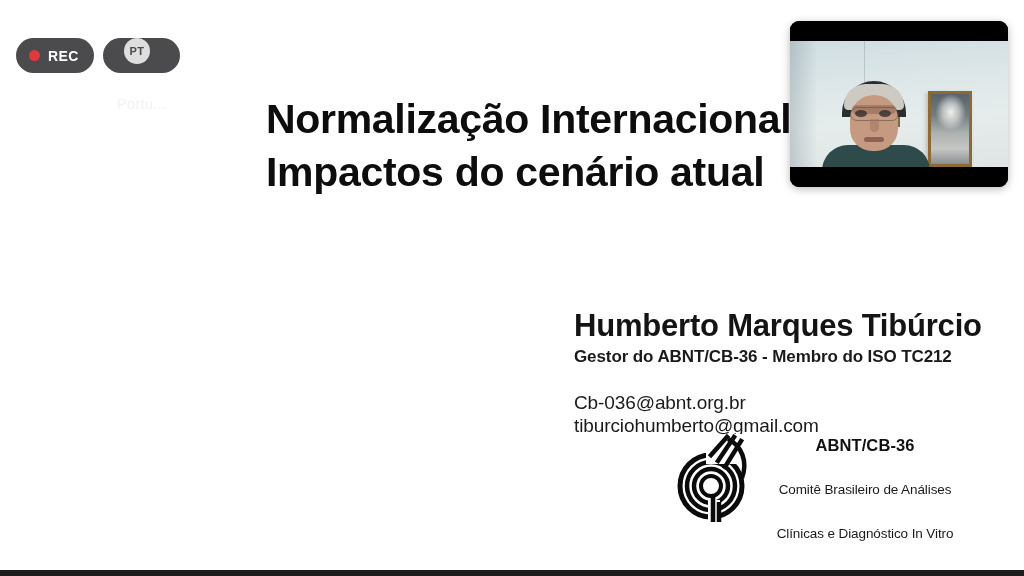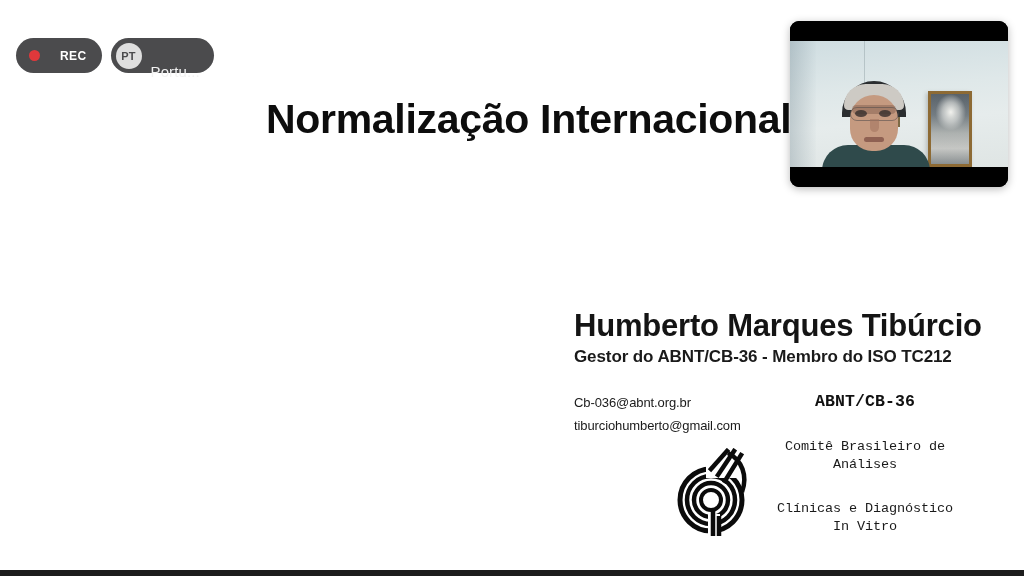--- a/index.html
+++ b/index.html
@@ -71,36 +71,35 @@
     margin-top: 4px;
     letter-spacing: -0.1px;
   }
   #contact-block {
     position: absolute;
     left: 574px;
     top: 391px;
     width: 420px;
   }
   .contact-line {
-    font-size: 13px;
+    font-size: 19px;
     color: #1a1a1a;
     line-height: 23px;
     letter-spacing: -0.1px;
   }
 
   
   #logo-block {
     position: absolute;
     left: 672px;
-    top: 444px;
+    top: 432px;
     width: 310px;
     height: 92px;
     display: flex;
-    align-items: flex-end;
-    font-family: Liberation Mono, monospace;
+    align-items: center;
   }
   #logo-mark {
     width: 82px;
     height: 88px;
     flex: none;
   }
   #logo-text {
     margin-left: 12px;
     margin-top: 22px;
     text-align: center;
@@ -141,27 +140,27 @@
   }
   #rec-badge { padding: 0 15px 0 13px; }
   #rec-dot {
     width: 11px;
     height: 11px;
     border-radius: 50%;
     background: #e0383b;
     flex: none;
   }
   #rec-label {
-    margin-left: 20px;
+    margin-left: 8px;
     color: #ffffff;
-    font-size: 12px;
+    font-size: 14px;
     font-weight: bold;
     letter-spacing: 0.4px;
   }
-  #lang-badge { padding: 0 14px 0 5px; }
+  #lang-badge { padding: 0 14px 0 5px; flex-direction: column; }
   #pt-avatar {
     width: 26px;
     height: 26px;
     border-radius: 50%;
     background: #dedede;
     color: #4b4b4d;
     font-size: 11px;
     font-weight: bold;
     display: flex;
     align-items: center;
@@ -327,20 +326,21 @@
 </style>
 </head>
 <body>
 
 <div id="screen">
 
   <div id="slide">
 
     <div id="title-block">
       <div class="title-line">Normalização Internacional</div>
+      <div class="title-line">Impactos do cenário atual</div>
     </div>
 
     <div id="presenter-block">
       <div id="presenter-name">Humberto Marques Tibúrcio</div>
       <div id="presenter-role">Gestor do ABNT/CB-36 - Membro do ISO TC212</div>
     </div>
 
     <div id="contact-block">
       <div class="contact-line">Cb-036@abnt.org.br</div>
       <div class="contact-line">tiburciohumberto@gmail.com</div>

